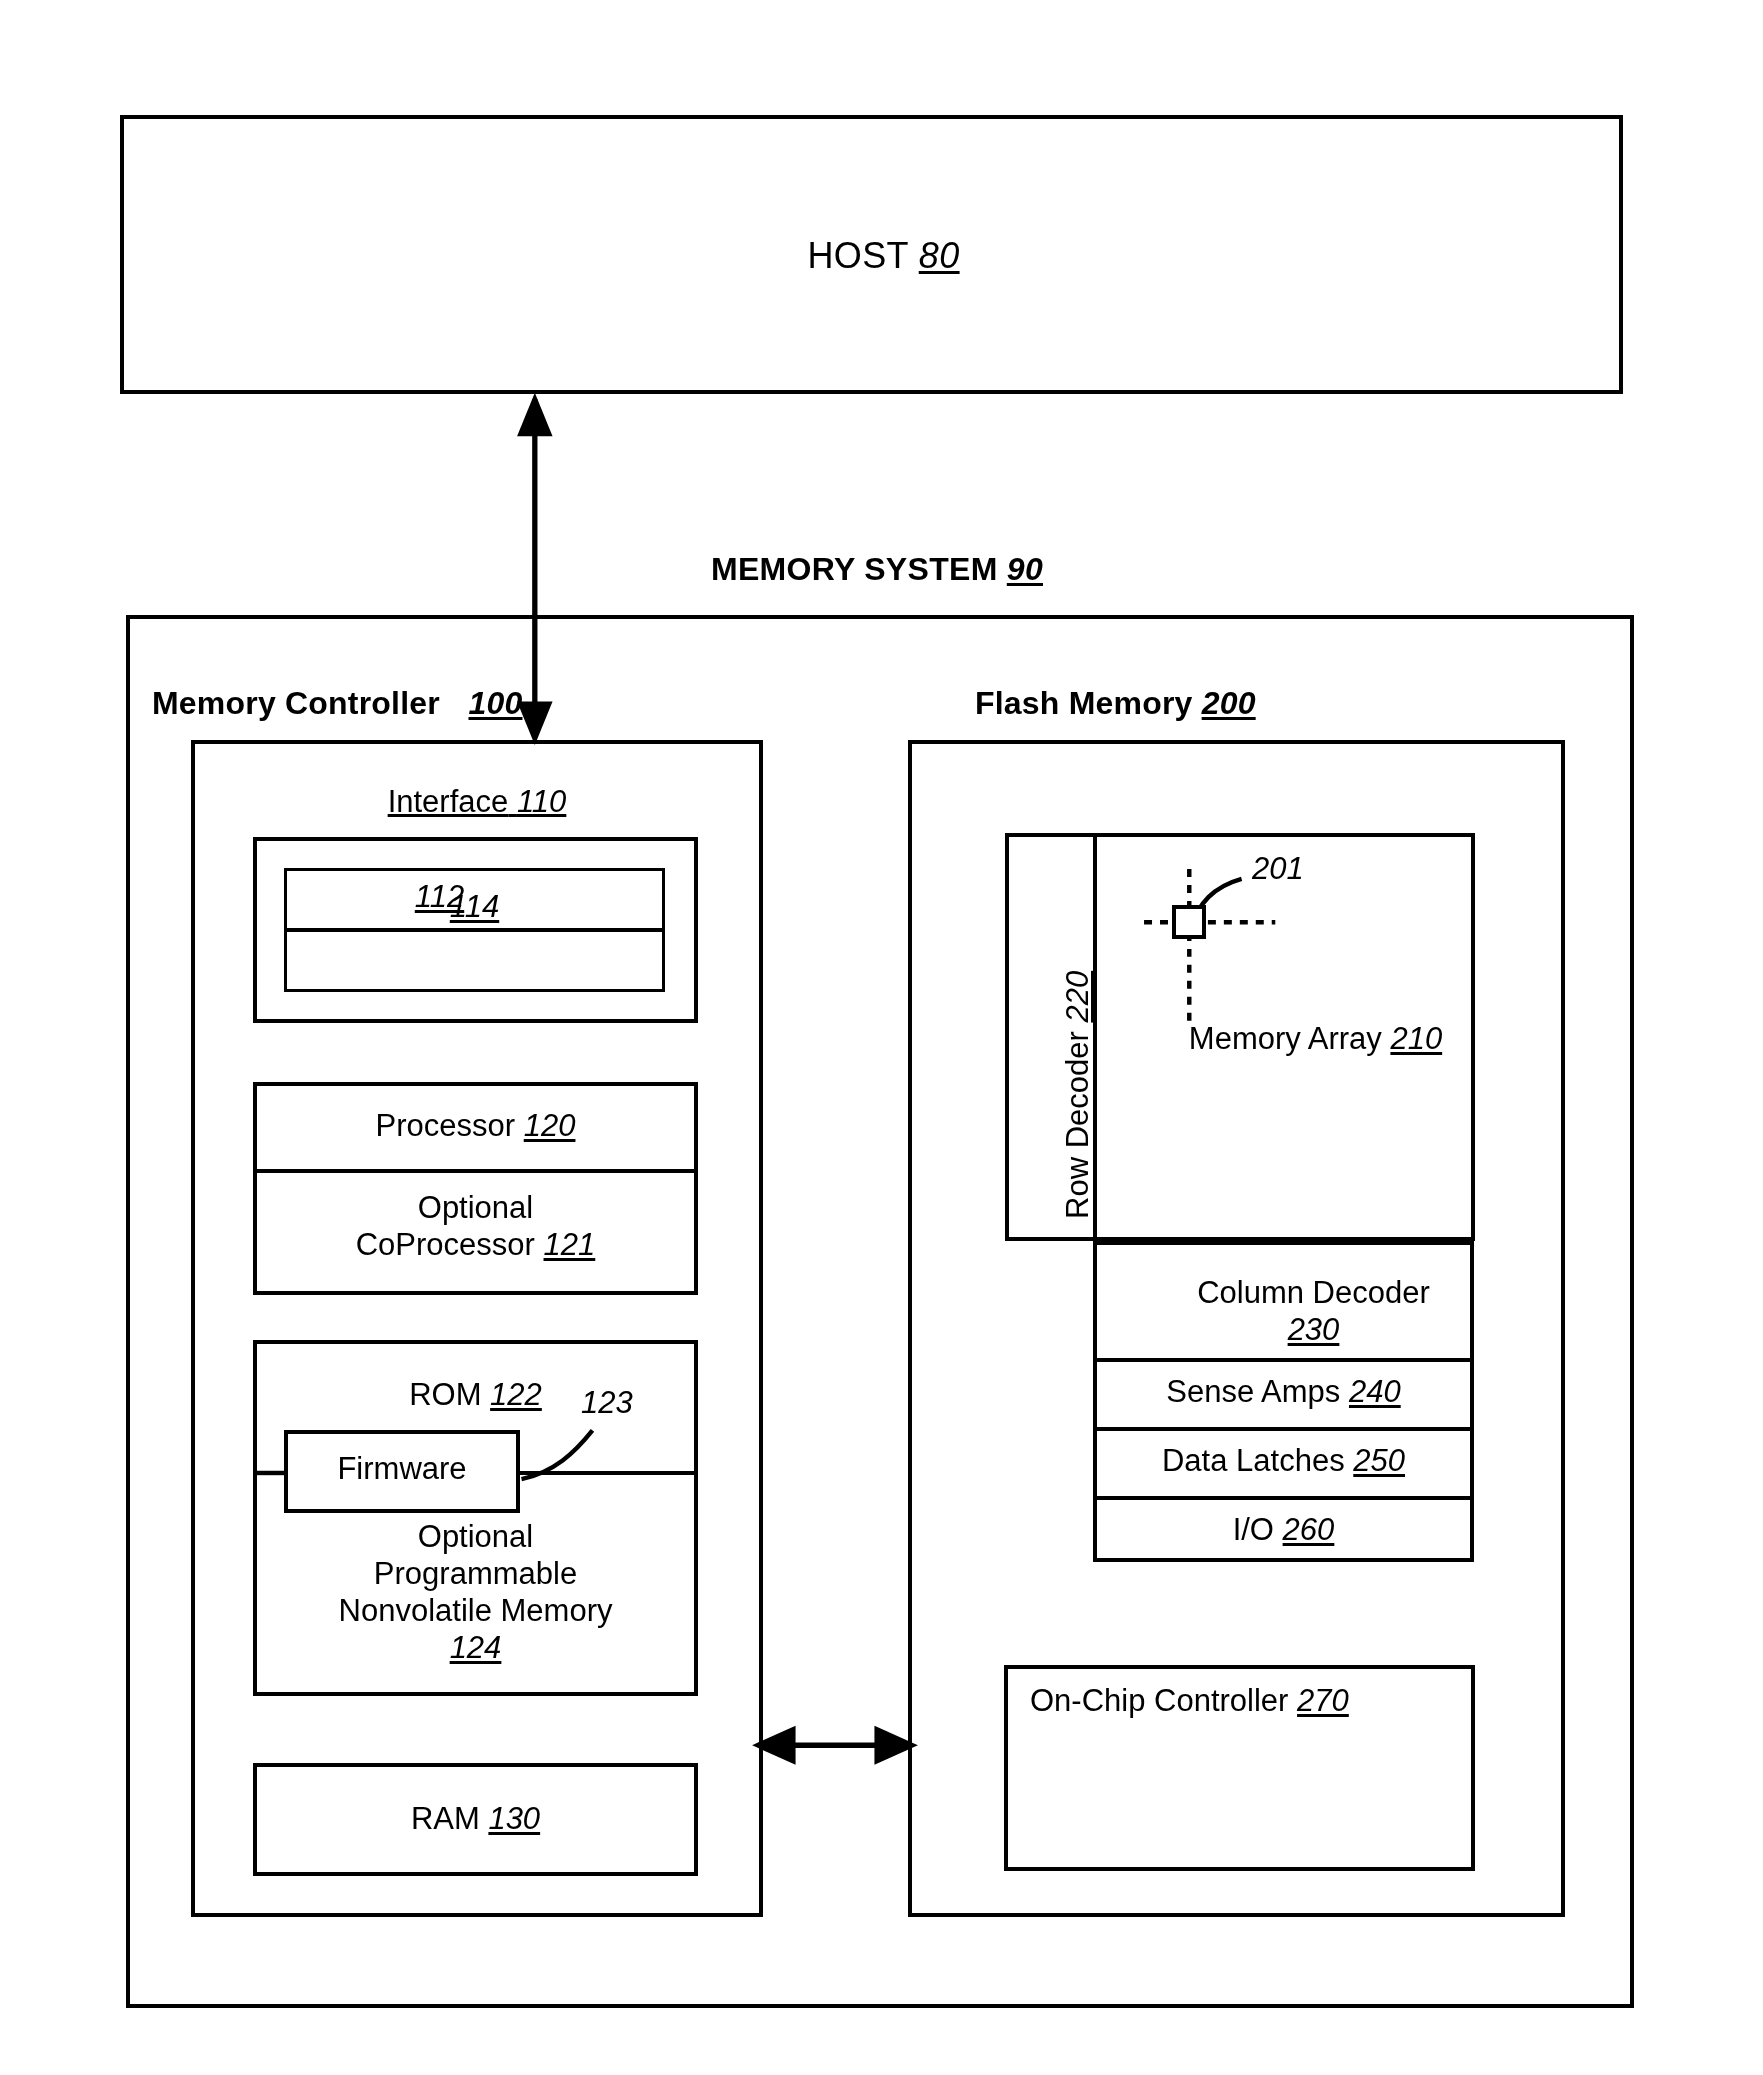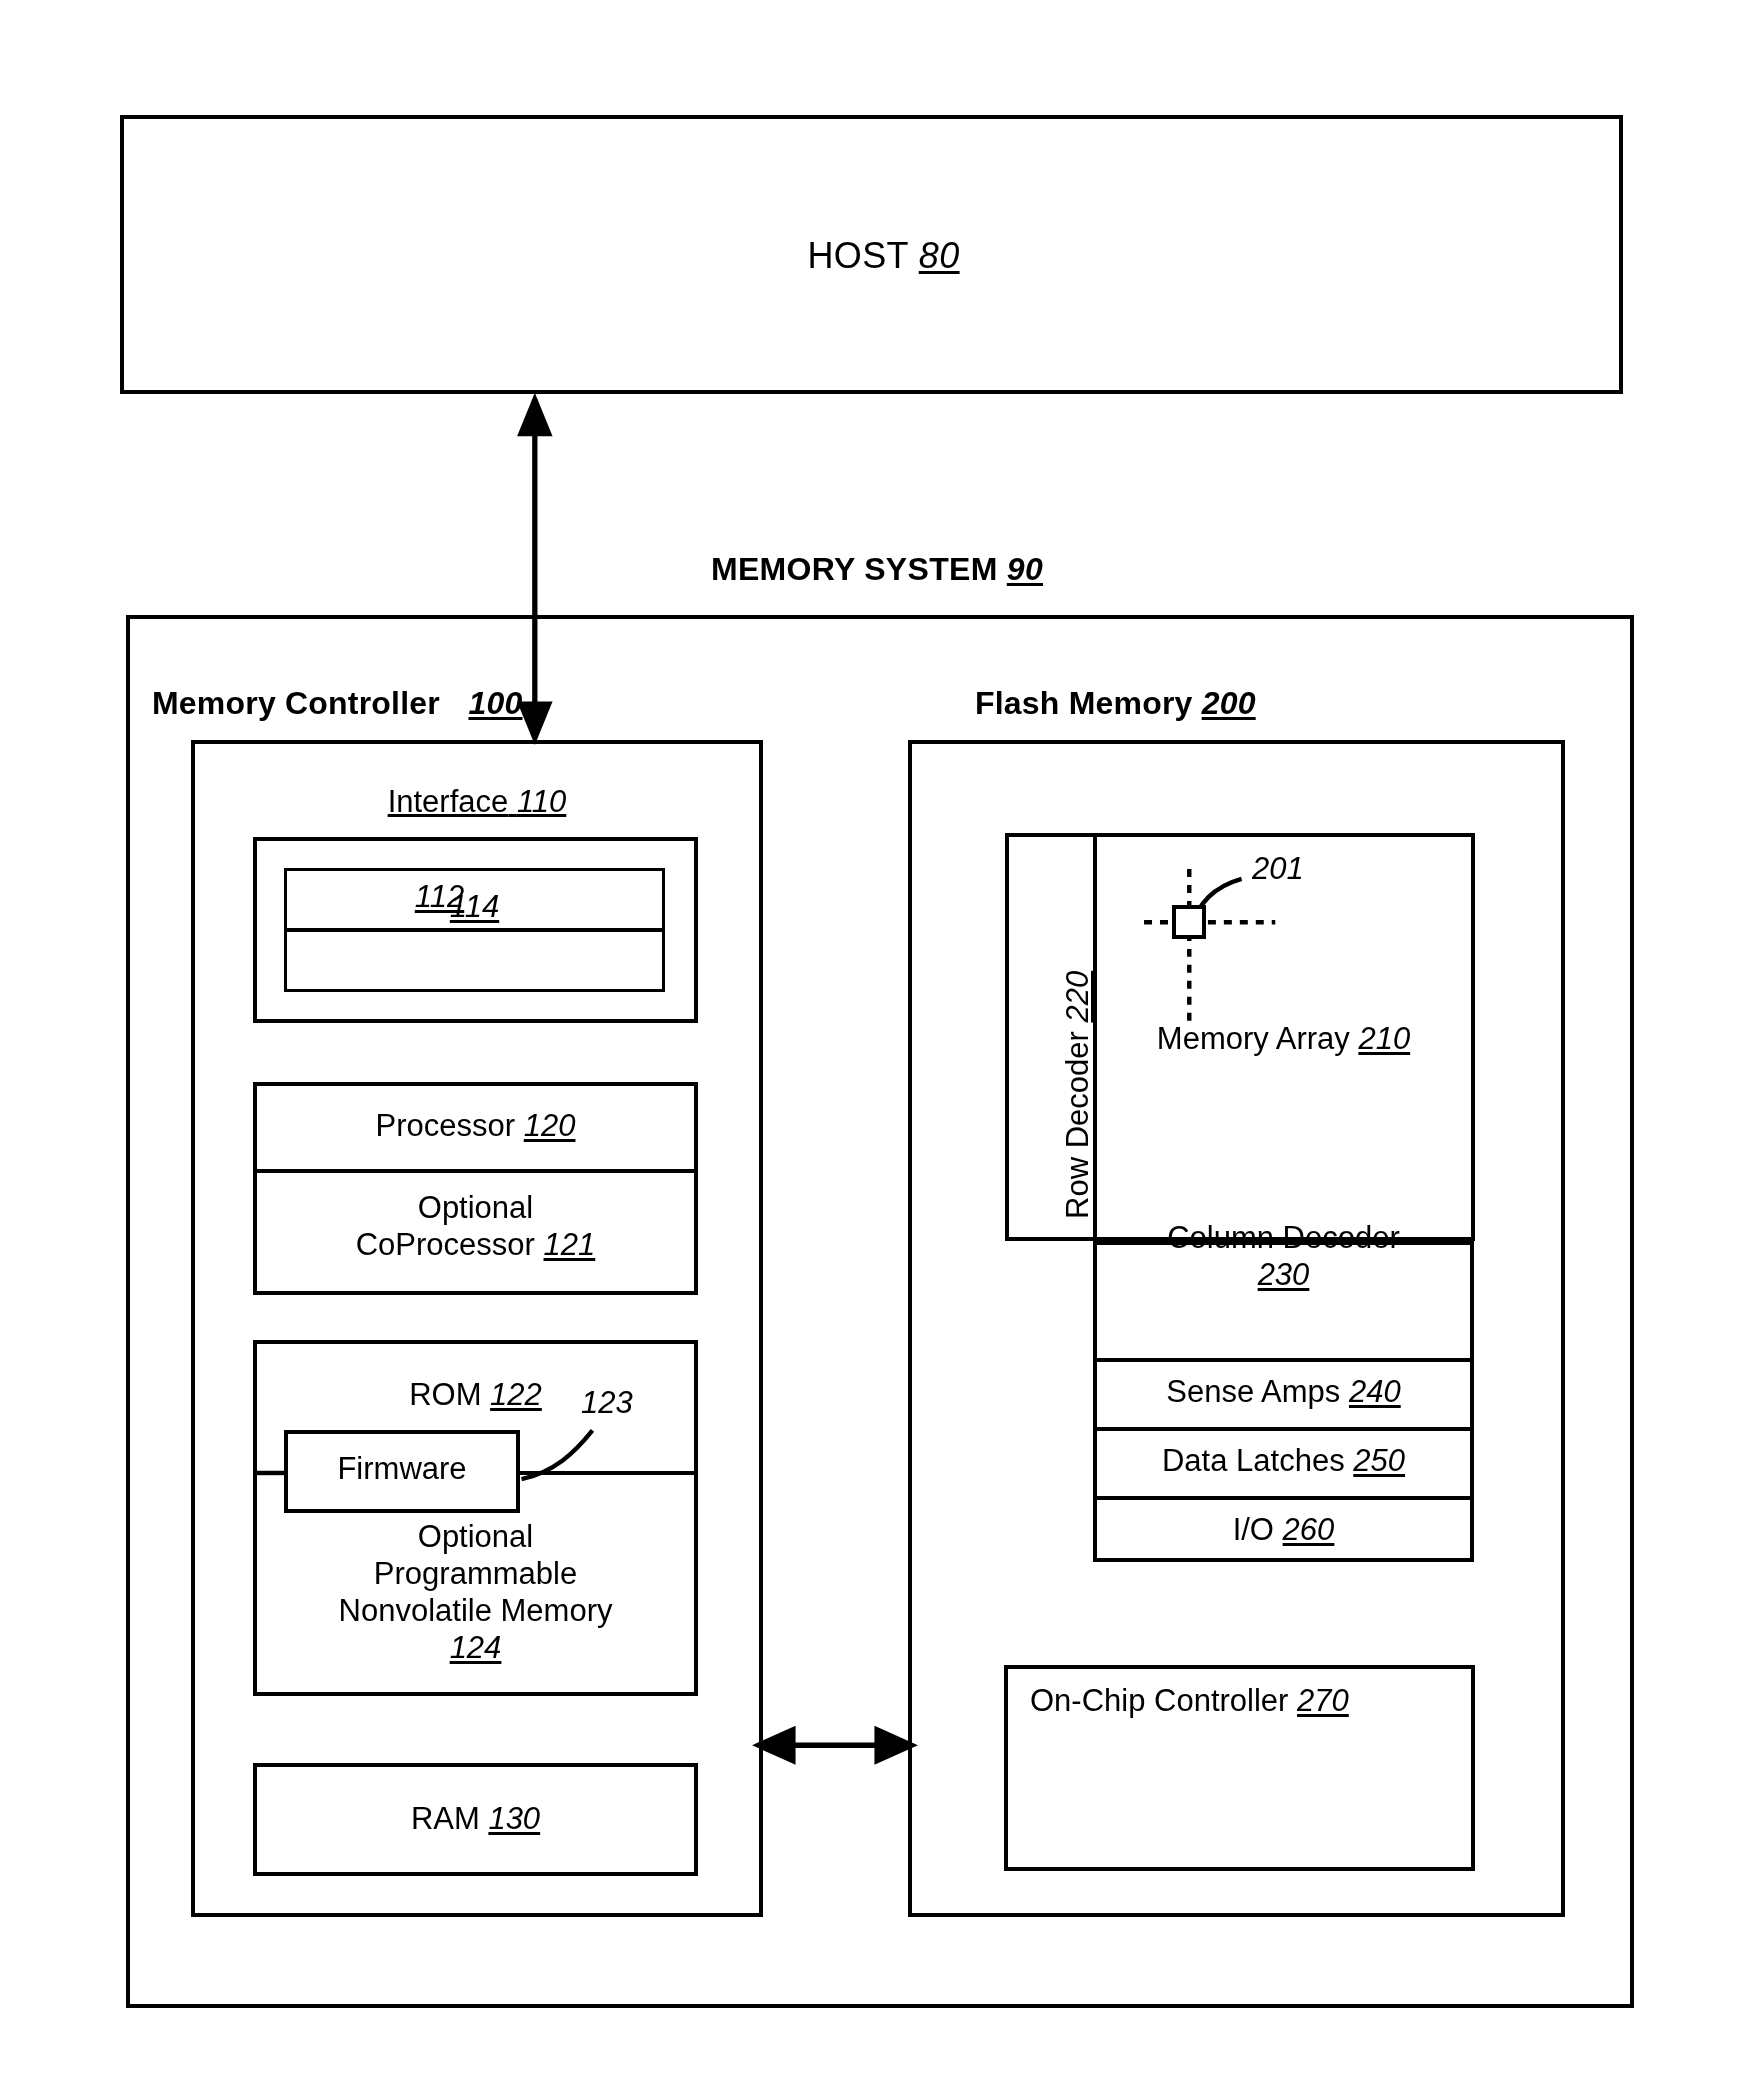--- a/index.html
+++ b/index.html
@@ -137,32 +137,32 @@
     <span>Row Decoder</span>
     <span class="num">220</span>
   </div>
 
   <div class="box" style="left:1172px;top:905px;width:34px;height:34px;border-width:4.4px;background:#ffffff;z-index:3;">
   </div>
   <div class="lbl t-lead" style="left:1252px;top:851px;">
     <span>201</span>
   </div>
 
-  <div class="ctr t-b" style="left:1066px;top:1020px;width:435px;">
+  <div class="ctr t-b" style="left:1098px;top:1020px;width:435px;">
     <span>Memory Array</span>
     <span class="num">210</span>
   </div>
 
   <div class="box" style="left:1093px;top:1241px;width:381px;height:321px;">
   </div>
   <div class="hline" style="left:1093px;top:1358px;width:381px;height:4.4px;"></div>
   <div class="hline" style="left:1093px;top:1427px;width:381px;height:4.4px;"></div>
   <div class="hline" style="left:1093px;top:1496px;width:381px;height:4.4px;"></div>
 
-  <div class="ctr t-b" style="left:1093px;top:1219px;width:381px;">
+  <div class="ctr t-b" style="left:1093px;top:1274px;width:381px;padding-left:30px;">
     <div>Column Decoder</div>
     <div class="num">230</div>
   </div>
   <div class="ctr t-b" style="left:1093px;top:1373px;width:381px;">
     <span>Sense Amps</span>
     <span class="num">240</span>
   </div>
   <div class="ctr t-b" style="left:1093px;top:1442px;width:381px;">
     <span>Data Latches</span>
     <span class="num">250</span>

